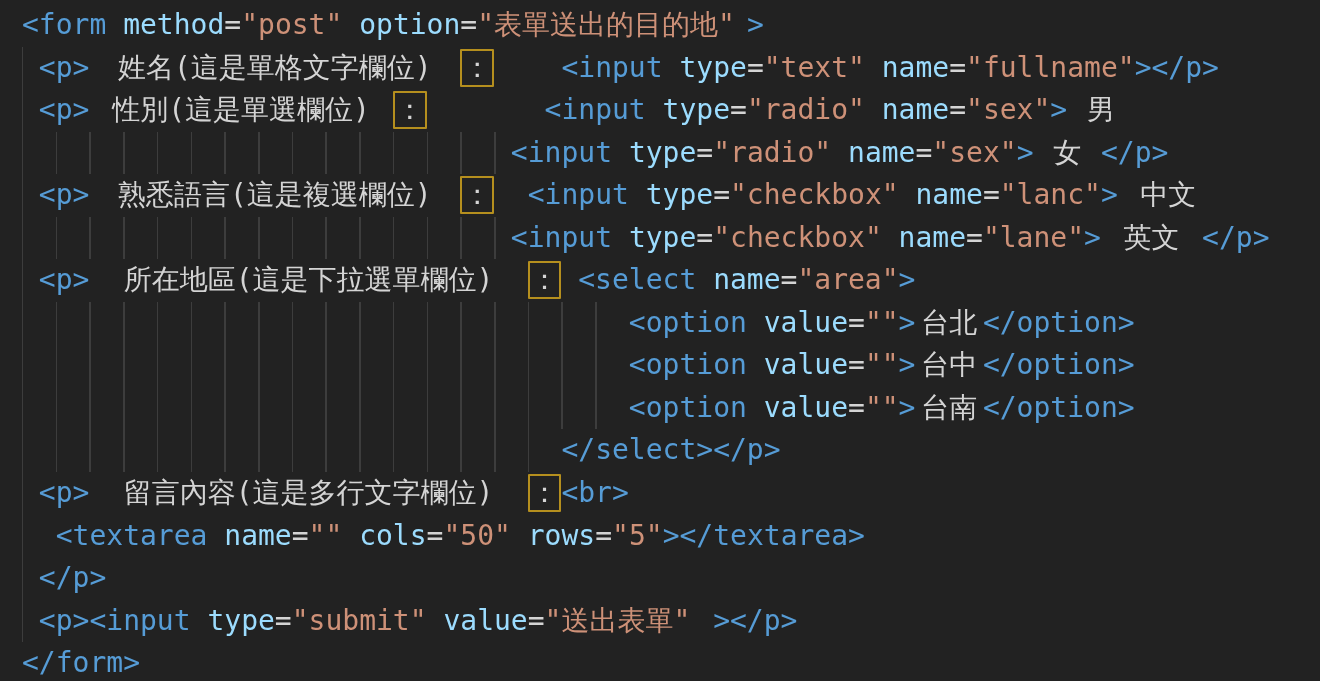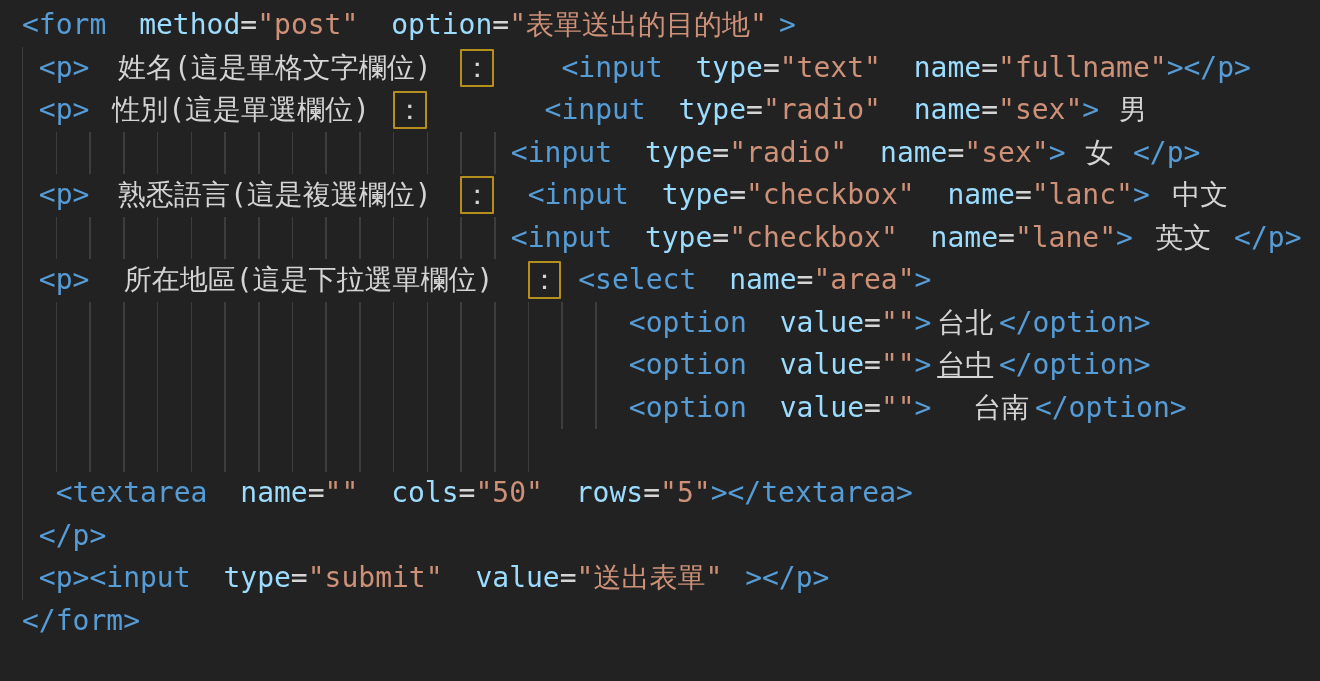--- a/index.html
+++ b/index.html
@@ -18,21 +18,21 @@
     padding:4px 0 0 22px;
   }
   .line{white-space:pre;height:var(--lh);}
   .ind{
     display:inline-block;height:var(--lh);vertical-align:top;
     background:repeating-linear-gradient(to right,
       var(--guide) 0, var(--guide) 1.5px,
       transparent 1.5px, transparent 2ch);
   }
   .tk-tag{color:var(--tag);}
-  .tk-attr{color:var(--attr);margin-left:16px;}
+  .tk-attr{color:var(--attr);}
   .tk-str{color:var(--str);}
   .tk-txt{color:var(--txt);text-align:center;}
   .tk-pln{color:var(--pln);}
   .fw{display:inline-block;vertical-align:top;overflow:visible;white-space:pre;}
   .tk-box{
     display:inline-block;vertical-align:top;box-sizing:border-box;
     width:2ch;height:38px;margin-top:2px;line-height:34px;
     border:2px solid var(--boxb);border-radius:1px;
     text-align:center;color:var(--txt);
   }
@@ -43,21 +43,22 @@
 <div class="editor">
   <div>
       <div class="line"><span class="tk-tag">&lt;form </span><span class="tk-attr">method</span><span class="tk-pln">=</span><span class="tk-str">"post"</span><span class="tk-pln"> </span><span class="tk-attr">option</span><span class="tk-pln">=</span><span class="tk-str fw" style="width: calc(16ch);">"表單送出的目的地"</span><span class="tk-tag">&gt;</span></div>
       <div class="line"><span class="ind" style="width: calc(1ch);"></span><span class="tk-tag">&lt;p&gt;</span><span class="tk-txt fw" style="width: calc(22ch);">姓名(這是單格文字欄位)</span><span class="tk-box">：</span><span class="tk-pln">    </span><span class="tk-tag">&lt;input </span><span class="tk-attr">type</span><span class="tk-pln">=</span><span class="tk-str">"text"</span><span class="tk-pln"> </span><span class="tk-attr">name</span><span class="tk-pln">=</span><span class="tk-str">"fullname"</span><span class="tk-tag">&gt;&lt;/p&gt;</span></div>
       <div class="line"><span class="ind" style="width: calc(1ch);"></span><span class="tk-tag">&lt;p&gt;</span><span class="tk-txt fw" style="width: calc(18ch);">性別(這是單選欄位)</span><span class="tk-box">：</span><span class="tk-pln">       </span><span class="tk-tag">&lt;input </span><span class="tk-attr">type</span><span class="tk-pln">=</span><span class="tk-str">"radio"</span><span class="tk-pln"> </span><span class="tk-attr">name</span><span class="tk-pln">=</span><span class="tk-str">"sex"</span><span class="tk-tag">&gt;</span><span class="tk-txt fw" style="width: calc(3ch);"> 男</span></div>
       <div class="line"><span class="ind" style="width: calc(29ch);"></span><span class="tk-tag">&lt;input </span><span class="tk-attr">type</span><span class="tk-pln">=</span><span class="tk-str">"radio"</span><span class="tk-pln"> </span><span class="tk-attr">name</span><span class="tk-pln">=</span><span class="tk-str">"sex"</span><span class="tk-tag">&gt;</span><span class="tk-txt fw" style="width: calc(4ch);"> 女 </span><span class="tk-tag">&lt;/p&gt;</span></div>
       <div class="line"><span class="ind" style="width: calc(1ch);"></span><span class="tk-tag">&lt;p&gt;</span><span class="tk-txt fw" style="width: calc(22ch);">熟悉語言(這是複選欄位)</span><span class="tk-box">：</span><span class="tk-pln">  </span><span class="tk-tag">&lt;input </span><span class="tk-attr">type</span><span class="tk-pln">=</span><span class="tk-str">"checkbox"</span><span class="tk-pln"> </span><span class="tk-attr">name</span><span class="tk-pln">=</span><span class="tk-str">"lanc"</span><span class="tk-tag">&gt;</span><span class="tk-txt fw" style="width: calc(5ch);"> 中文</span></div>
       <div class="line"><span class="ind" style="width: calc(29ch);"></span><span class="tk-tag">&lt;input </span><span class="tk-attr">type</span><span class="tk-pln">=</span><span class="tk-str">"checkbox"</span><span class="tk-pln"> </span><span class="tk-attr">name</span><span class="tk-pln">=</span><span class="tk-str">"lane"</span><span class="tk-tag">&gt;</span><span class="tk-txt fw" style="width: calc(6ch);"> 英文 </span><span class="tk-tag">&lt;/p&gt;</span></div>
       <div class="line"><span class="ind" style="width: calc(1ch);"></span><span class="tk-tag">&lt;p&gt;</span><span class="tk-txt fw" style="width: calc(26ch);">所在地區(這是下拉選單欄位)</span><span class="tk-box">：</span><span class="tk-pln"> </span><span class="tk-tag">&lt;select </span><span class="tk-attr">name</span><span class="tk-pln">=</span><span class="tk-str">"area"</span><span class="tk-tag">&gt;</span></div>
       <div class="line"><span class="ind" style="width: calc(36ch);"></span><span class="tk-tag">&lt;option </span><span class="tk-attr">value</span><span class="tk-pln">=</span><span class="tk-str">""</span><span class="tk-tag">&gt;</span><span class="tk-txt fw" style="width: calc(4ch);">台北</span><span class="tk-tag">&lt;/option&gt;</span></div>
-      <div class="line"><span class="ind" style="width: calc(36ch);"></span><span class="tk-tag">&lt;option </span><span class="tk-attr">value</span><span class="tk-pln">=</span><span class="tk-str">""</span><span class="tk-tag">&gt;</span><span class="tk-txt fw" style="width: calc(4ch); text-decoration: underline;">台中</span><span class="tk-tag">&lt;/option&gt;</span></div>
-      <div class="line"><span class="ind" style="width: calc(36ch);"></span><span class="tk-tag">&lt;option </span><span class="tk-attr">value</span><span class="tk-pln">=</span><span class="tk-str">""</span><span class="tk-tag">&gt;</span><span class="tk-txt fw" style="width: calc(4ch); margin-left: 36px;">台南</span><span class="tk-tag">&lt;/option&gt;</span></div>
-      <div class="line"><span class="ind" style="width: calc(32ch);"></span></div>
+      <div class="line"><span class="ind" style="width: calc(36ch);"></span><span class="tk-tag">&lt;option </span><span class="tk-attr">value</span><span class="tk-pln">=</span><span class="tk-str">""</span><span class="tk-tag">&gt;</span><span class="tk-txt fw" style="width: calc(4ch);">台中</span><span class="tk-tag">&lt;/option&gt;</span></div>
+      <div class="line"><span class="ind" style="width: calc(36ch);"></span><span class="tk-tag">&lt;option </span><span class="tk-attr">value</span><span class="tk-pln">=</span><span class="tk-str">""</span><span class="tk-tag">&gt;</span><span class="tk-txt fw" style="width: calc(4ch);">台南</span><span class="tk-tag">&lt;/option&gt;</span></div>
+      <div class="line"><span class="ind" style="width: calc(32ch);"></span><span class="tk-tag">&lt;/select&gt;&lt;/p&gt;</span></div>
+      <div class="line"><span class="ind" style="width: calc(1ch);"></span><span class="tk-tag">&lt;p&gt;</span><span class="tk-txt fw" style="width: calc(26ch);">留言內容(這是多行文字欄位)</span><span class="tk-box">：</span><span class="tk-tag">&lt;br&gt;</span></div>
       <div class="line"><span class="ind" style="width: calc(2ch);"></span><span class="tk-tag">&lt;textarea </span><span class="tk-attr">name</span><span class="tk-pln">=</span><span class="tk-str">""</span><span class="tk-pln"> </span><span class="tk-attr">cols</span><span class="tk-pln">=</span><span class="tk-str">"50"</span><span class="tk-pln"> </span><span class="tk-attr">rows</span><span class="tk-pln">=</span><span class="tk-str">"5"</span><span class="tk-tag">&gt;&lt;/textarea&gt;</span></div>
       <div class="line"><span class="ind" style="width: calc(1ch);"></span><span class="tk-tag">&lt;/p&gt;</span></div>
       <div class="line"><span class="ind" style="width: calc(1ch);"></span><span class="tk-tag">&lt;p&gt;&lt;input </span><span class="tk-attr">type</span><span class="tk-pln">=</span><span class="tk-str">"submit"</span><span class="tk-pln"> </span><span class="tk-attr">value</span><span class="tk-pln">=</span><span class="tk-str fw" style="width: calc(10ch);">"送出表單"</span><span class="tk-tag">&gt;&lt;/p&gt;</span></div>
       <div class="line"><span class="tk-tag">&lt;/form&gt;</span></div>
     </div>
 </div>
 
 </body></html>

